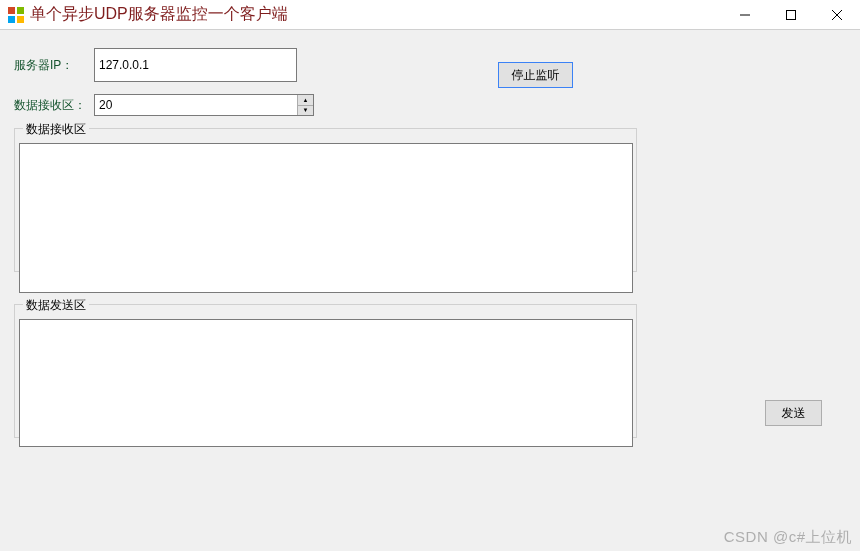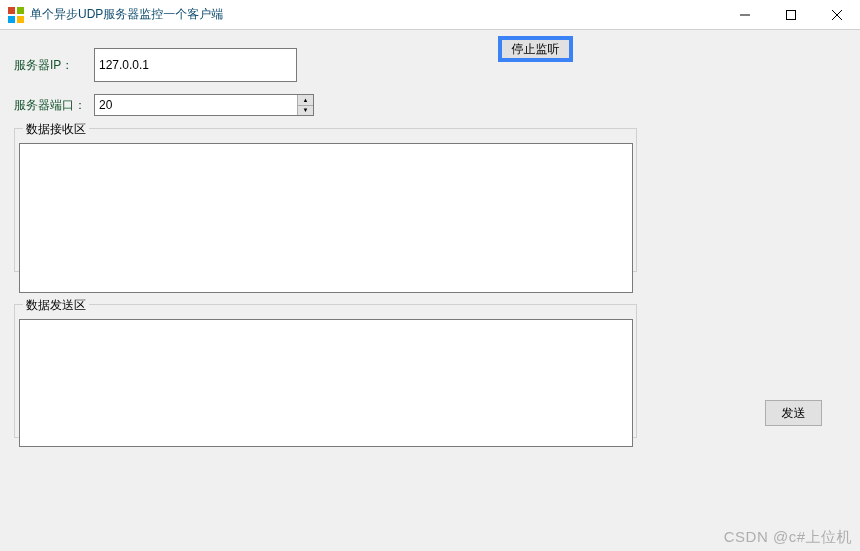--- a/index.html
+++ b/index.html
@@ -47,22 +47,22 @@
       width: 7px; height: 7px;
       background: #00a4ef;
     }
     .app-icon .br {
       position: absolute;
       bottom: 0; right: 0;
       width: 7px; height: 7px;
       background: #ffb900;
     }
     .title-text {
-      font-size: 12px;
-      color: #0c4a6e;
+      font-size: 16px;
+      color: #7f1d1d;
     }
     .window-controls {
       margin-left: auto;
       display: flex;
       height: 100%;
     }
     .win-btn {
       width: 46px;
       height: 30px;
       display: flex;
@@ -127,25 +127,25 @@
       align-items: center;
       justify-content: center;
       font-size: 6px;
       line-height: 1;
       cursor: pointer;
     }
     .spin-btn:first-child { border-bottom: 1px solid #acacac; }
     .stop-btn {
       position: absolute;
       left: 498px;
-      top: 6px;
+      top: 32px;
       width: 75px;
       height: 26px;
       background: #e1e1e1;
-      border: 4px solid #3b82f6;
+      border: 1px solid #3b82f6;
       font-family: inherit;
       font-size: 12px;
       cursor: pointer;
     }
     .groupbox {
       border: 1px solid #d0d0d0;
       position: relative;
       margin-top: 10px;
       background: transparent;
     }
@@ -240,21 +240,21 @@
 </div>
 
 <div class="client-area">
 
   <div class="row">
     <span class="field-label">服务器IP：</span>
     <input type="text" class="text-input" value="127.0.0.1" style="">
   </div>
 
   <div class="row">
-    <span class="field-label">服务器端口：</span>
+    <span class="field-label">数据接收区：</span>
     <div class="numeric-wrap">
       <input type="text" class="numeric-input" value="20" style="">
       <div class="spinner">
         <button class="spin-btn">▲</button>
         <button class="spin-btn">▼</button>
       </div>
     </div>
   </div>
 
   <button class="stop-btn">停止监听</button>

